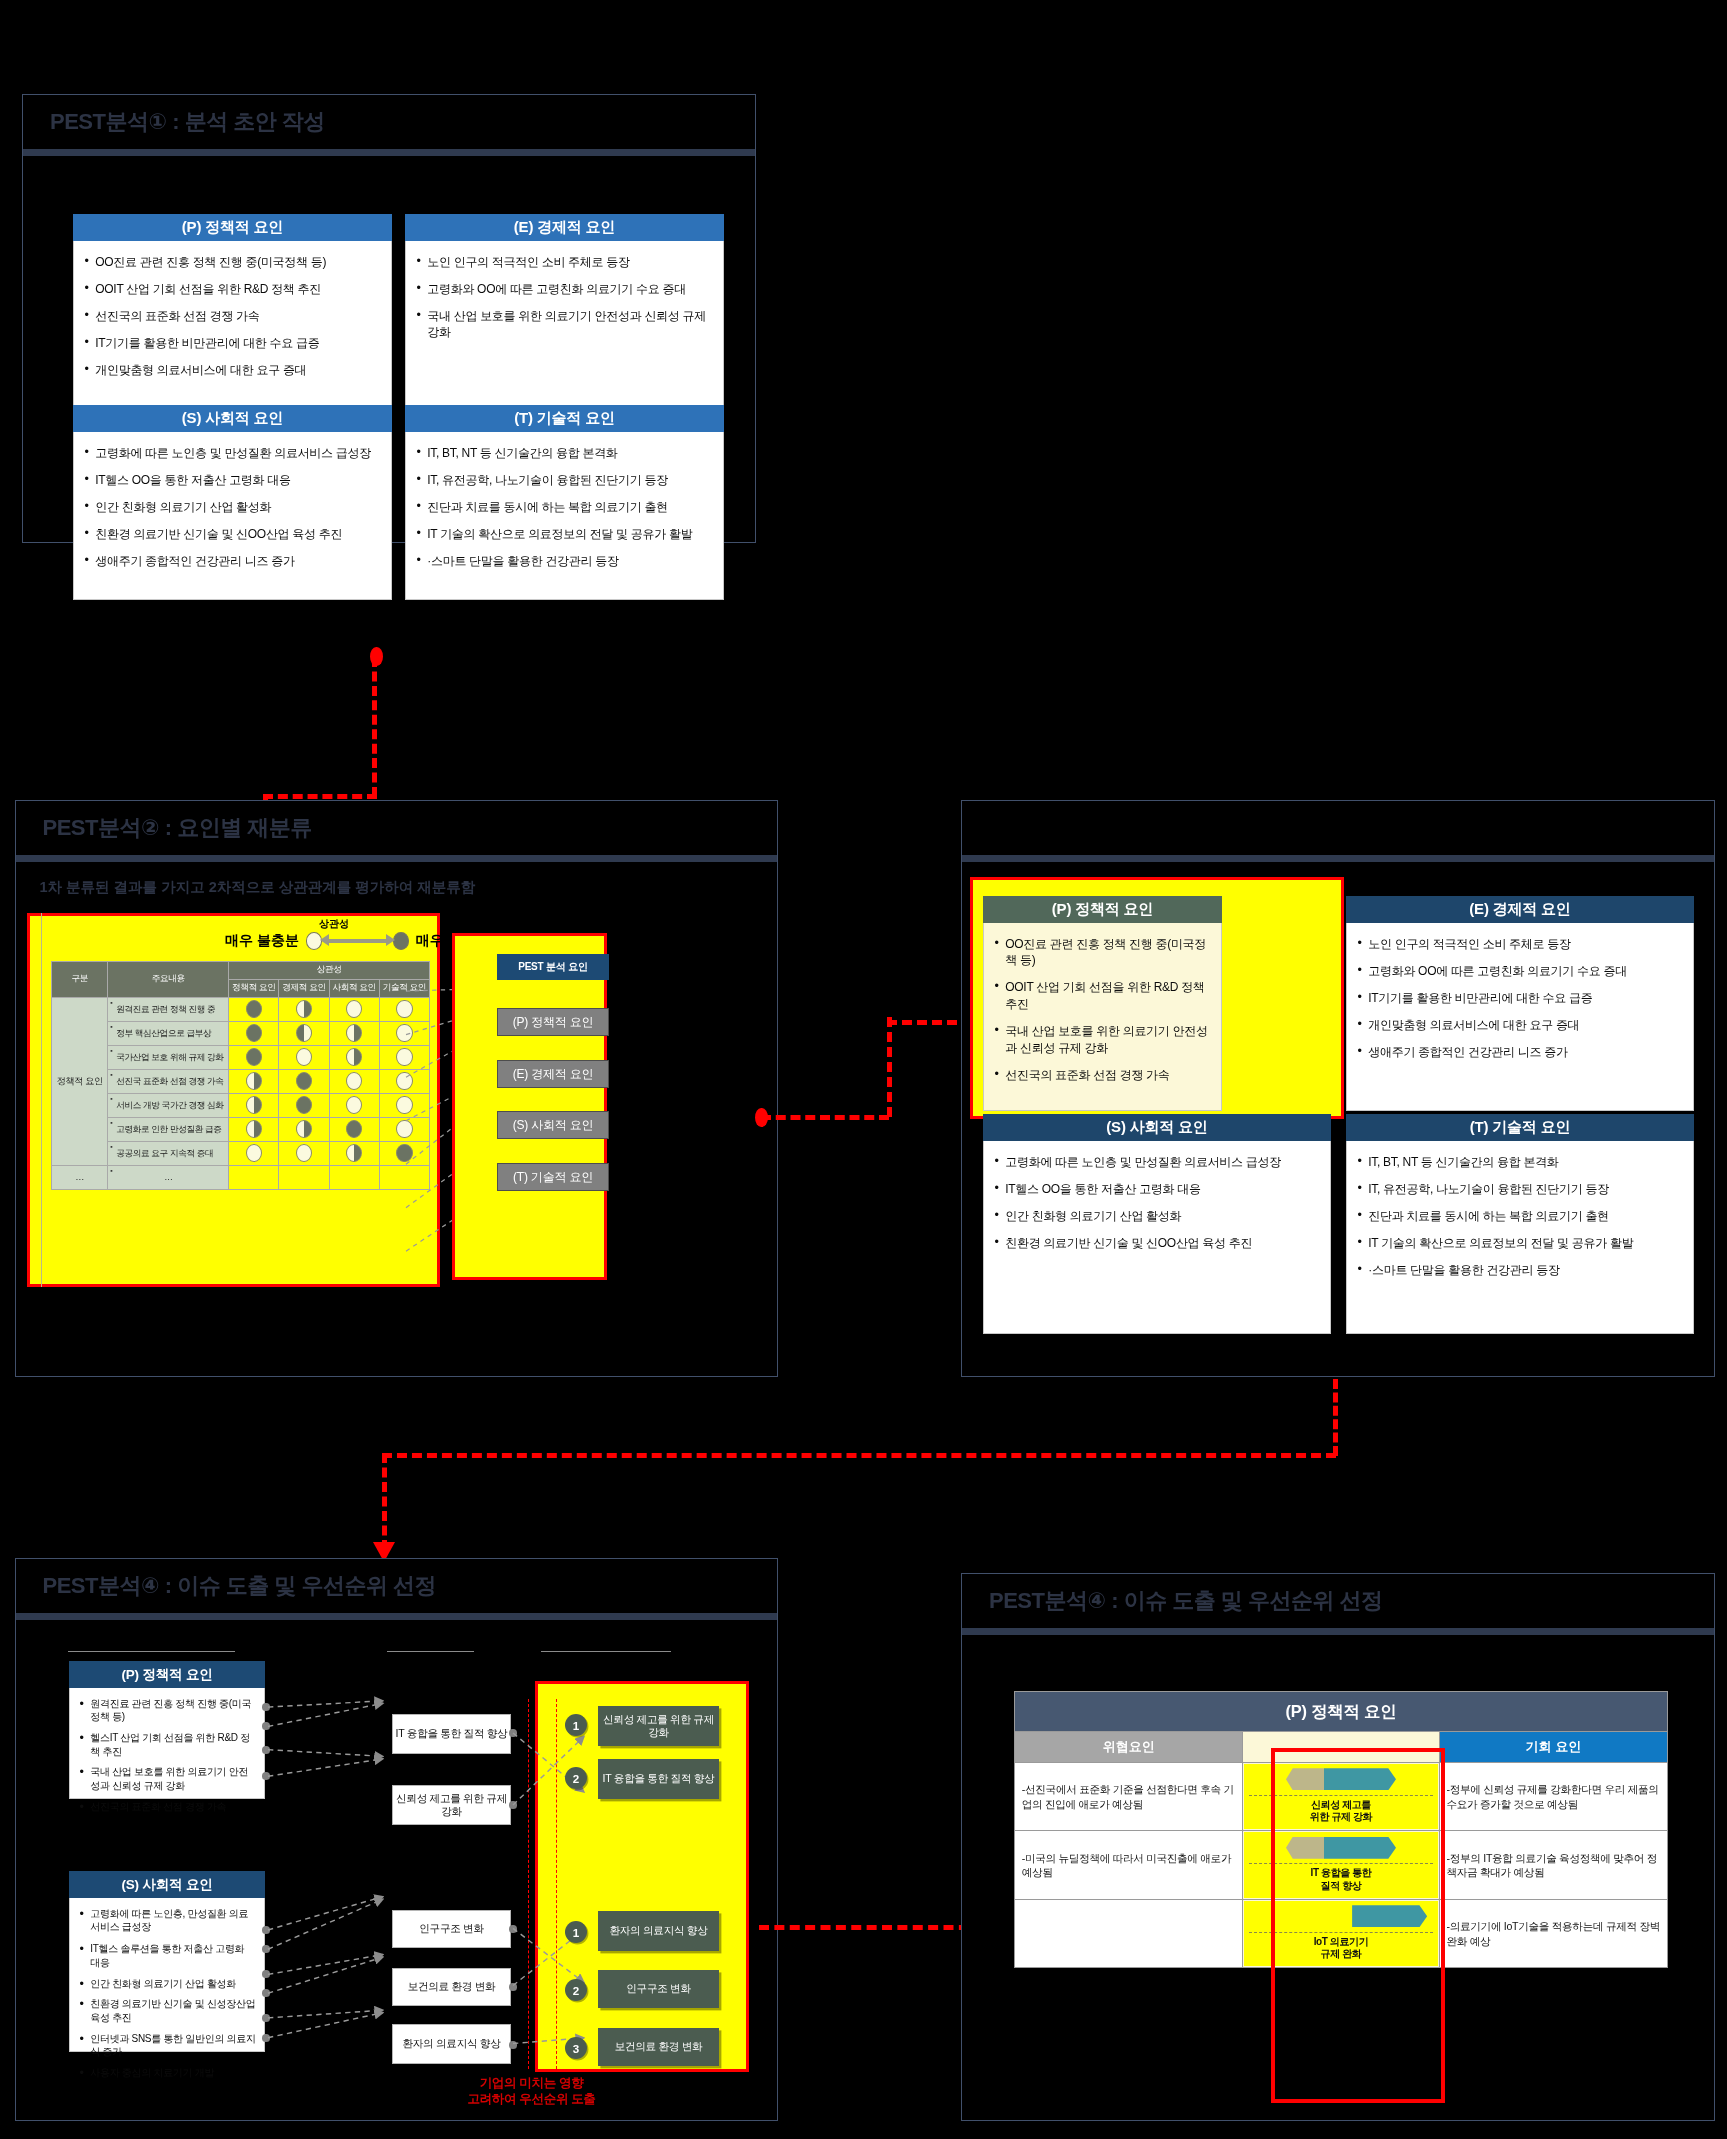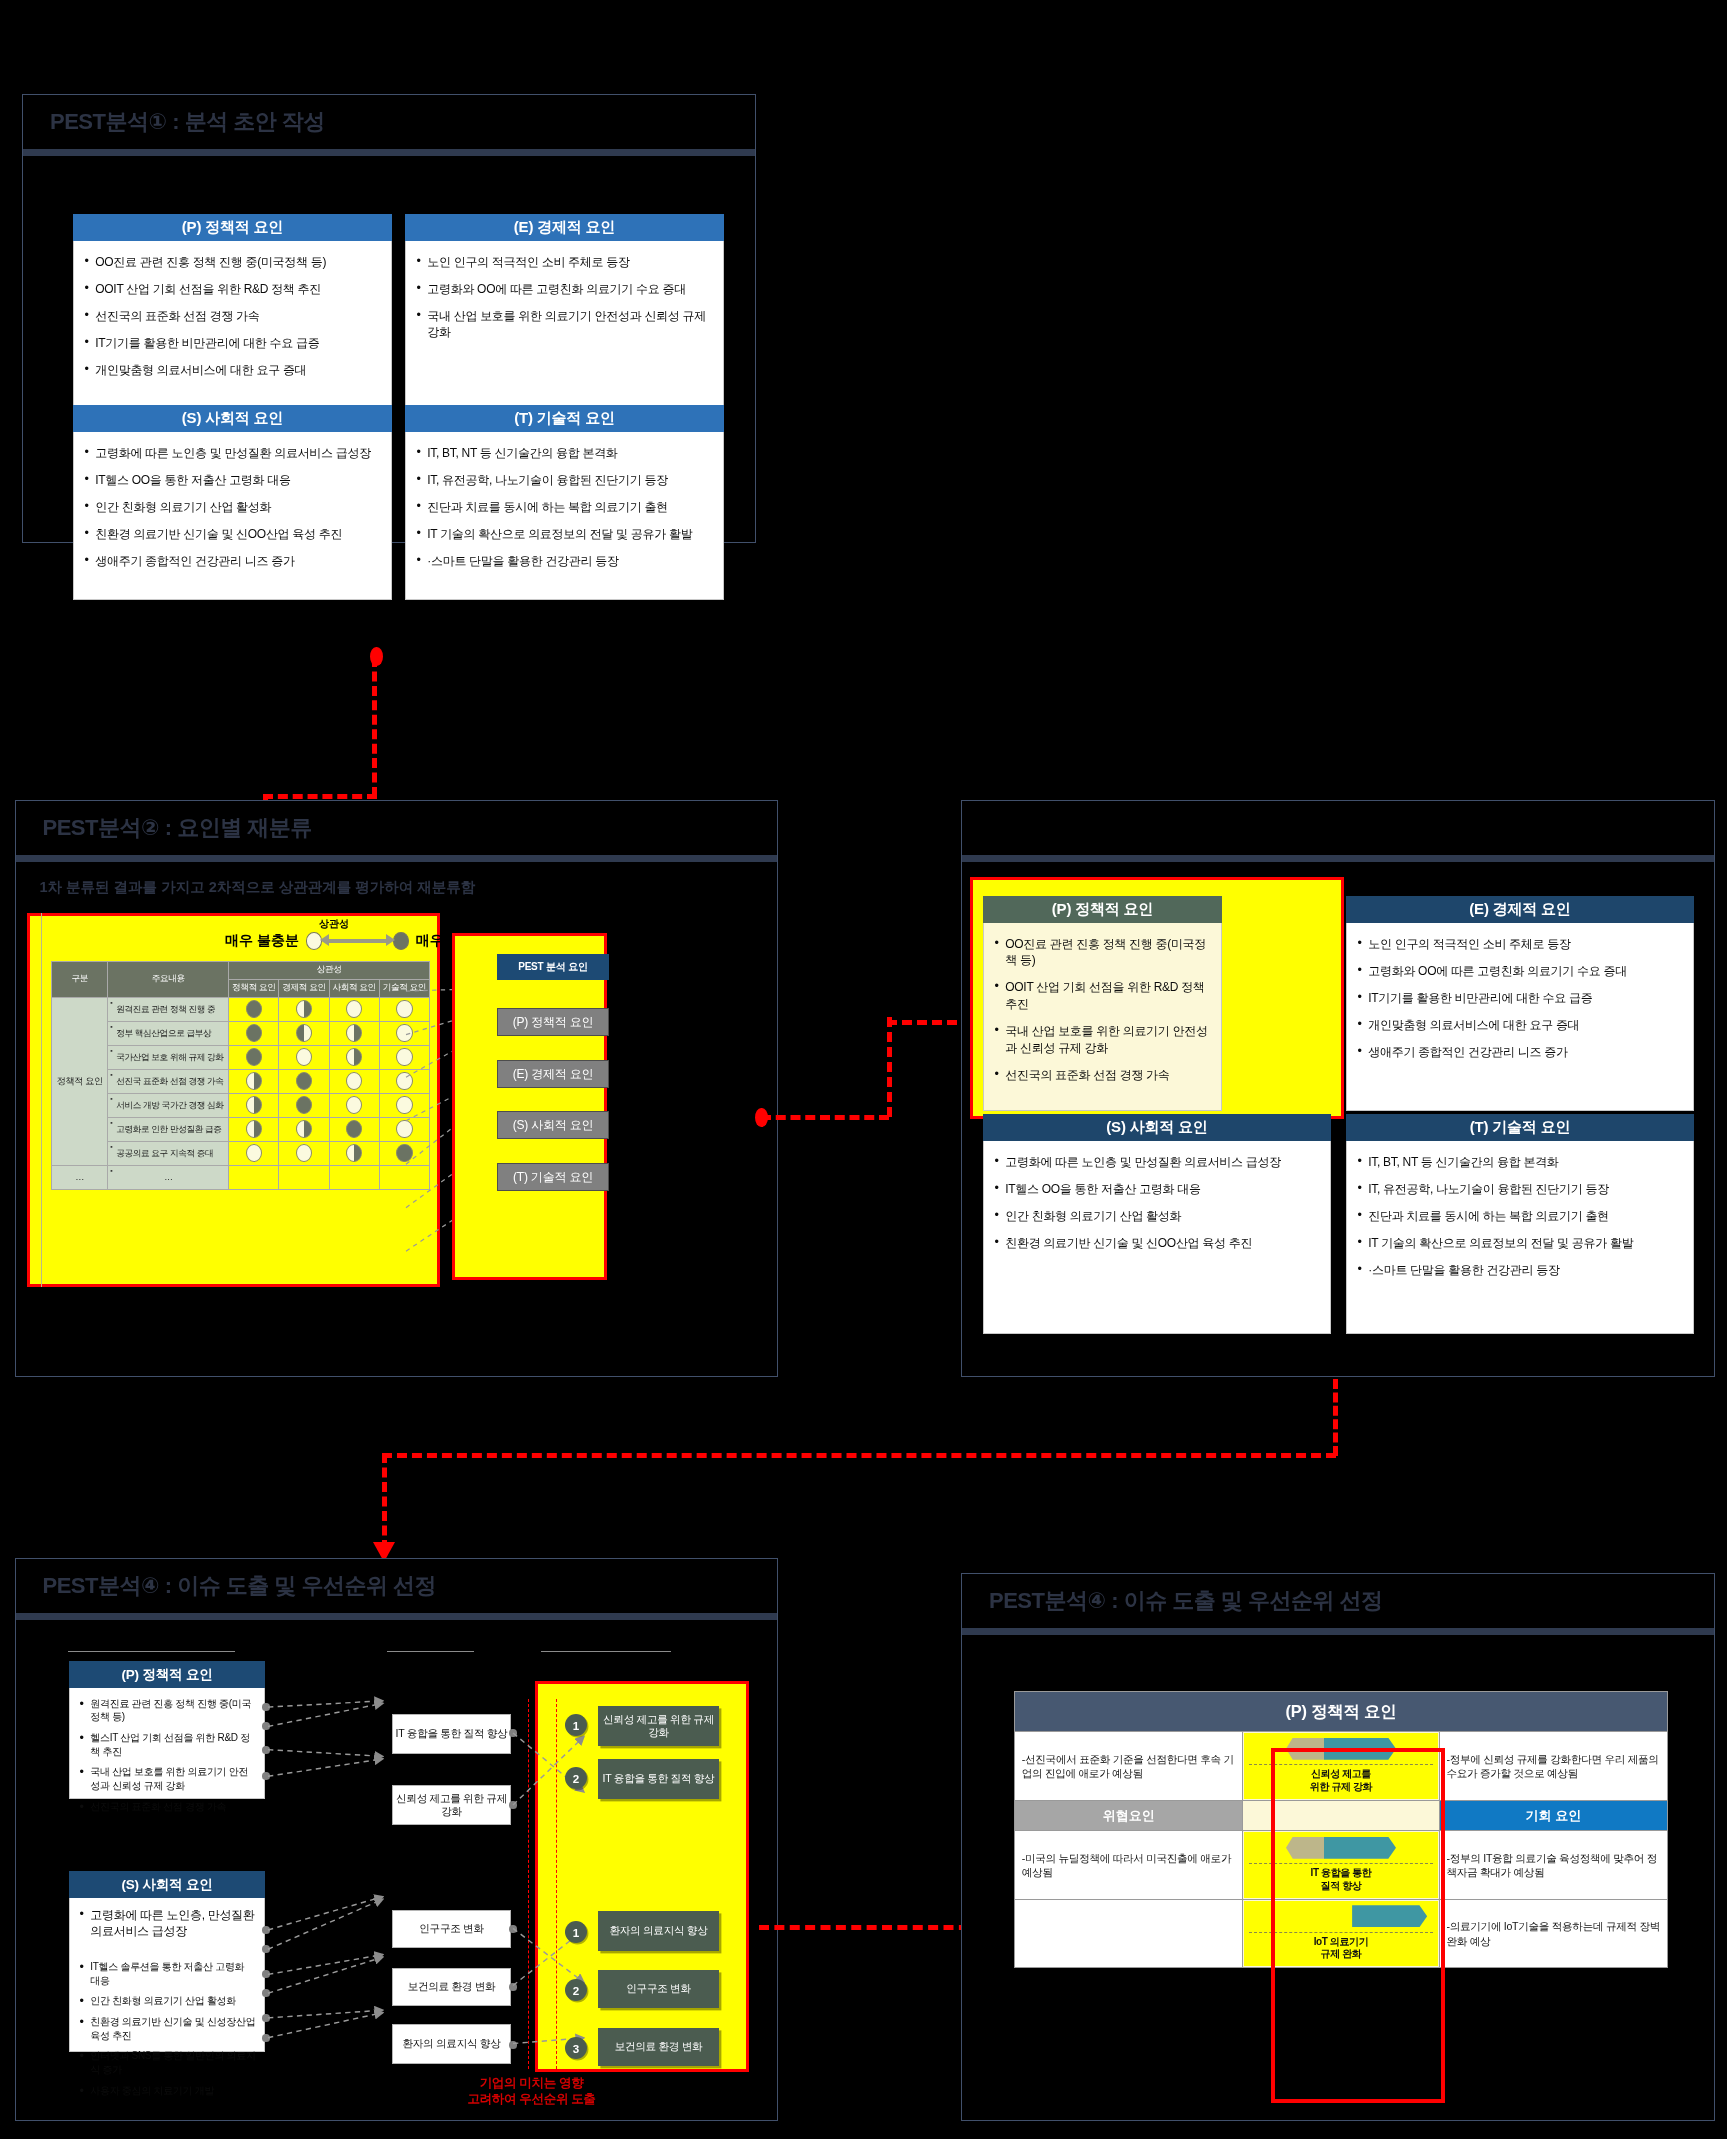--- a/index.html
+++ b/index.html
@@ -552,21 +552,21 @@
         <li style="font-size:10px; margin-bottom:6.8px;">국내 산업 보호를 위한 의료기기 안전성과 신뢰성 규제 강화</li>
         <li style="font-size:10px; margin-bottom:6.8px;">선진국의 표준화 선점 경쟁 가속</li>
       </ul>
     </div>
   </div>
 
   <div class="pcard" style="left:69px; top:1871px; width:196px;">
     <div class="pcard-head navy" style="font-size:13.5px;">(S) 사회적 요인</div>
     <div class="pcard-body" style="height:154px; padding:8.7px 7.7px;">
       <ul>
-        <li style="font-size:12px; margin-bottom:20px;">고령화에 따른 노인층, 만성질환 의료서비스 급성장</li>
+        <li style="font-size:10px; margin-bottom:8px;">고령화에 따른 노인층, 만성질환 의료서비스 급성장</li>
         <li style="font-size:10px; margin-bottom:6.8px;">IT헬스 솔루션을 통한 저출산 고령화 대응</li>
         <li style="font-size:10px; margin-bottom:6.8px;">인간 친화형 의료기기 산업 활성화</li>
         <li style="font-size:10px; margin-bottom:6.8px;">친환경 의료기반 신기술 및 신성장산업 육성 추진</li>
         <li style="font-size:10px; margin-bottom:6.8px;">인터넷과 SNS를 통한 일반인의 의료지식 증가</li>
         <li style="font-size:10px; margin-bottom:6.8px;">사용자 중심의 치료기기 개발</li>
       </ul>
     </div>
   </div>
 
   <div class="gdot" style="left:262px; top:1703px;"></div>
@@ -653,38 +653,38 @@
     <div class="panel-title">PEST분석④ : 이슈 도출 및 우선순위 선정</div>
     <div class="panel-rule"></div>
   </div>
 
   <table class="tow" style="left:1014px; top:1691px; width:654px;">
     <tbody>
         <tr>
       <td class="tow-title" colspan="3">(P) 정책적 요인</td>
     </tr>
     <tr>
+      <td class="tow-threat" style="width:208px;">위협요인</td>
+      <td class="tow-mid" style="width:179px;"></td>
+      <td class="tow-oppo" style="width:208px;">기회 요인</td>
+    </tr>
+    <tr>
       <td class="tow-cell">-선진국에서 표준화 기준을 선점한다면 후속 기업의 진입에 애로가 예상됨</td>
       <td class="tow-mid">
         <div class="issue">
           <div class="bar-wrap">
             <span class="seg khaki" style="width:38px;"></span>
             <span class="seg teal" style="width:72px;"></span>
           </div>
           <div class="dashdiv"></div>
           <div style="white-space:pre-line;">신뢰성 제고를
 위한 규제 강화</div>
         </div>
       </td>
       <td class="tow-cell">-정부에 신뢰성 규제를 강화한다면 우리 제품의 수요가 증가할 것으로 예상됨</td>
-    </tr>
-    <tr>
-      <td class="tow-threat" style="width:208px;">위협요인</td>
-      <td class="tow-mid" style="width:179px;"></td>
-      <td class="tow-oppo" style="width:208px;">기회 요인</td>
     </tr>
     <tr>
       <td class="tow-cell">-미국의 뉴딜정책에 따라서 미국진출에 애로가 예상됨</td>
       <td class="tow-mid">
         <div class="issue">
           <div class="bar-wrap">
             <span class="seg khaki" style="width:38px;"></span>
             <span class="seg teal" style="width:72px;"></span>
           </div>
           <div class="dashdiv"></div>

